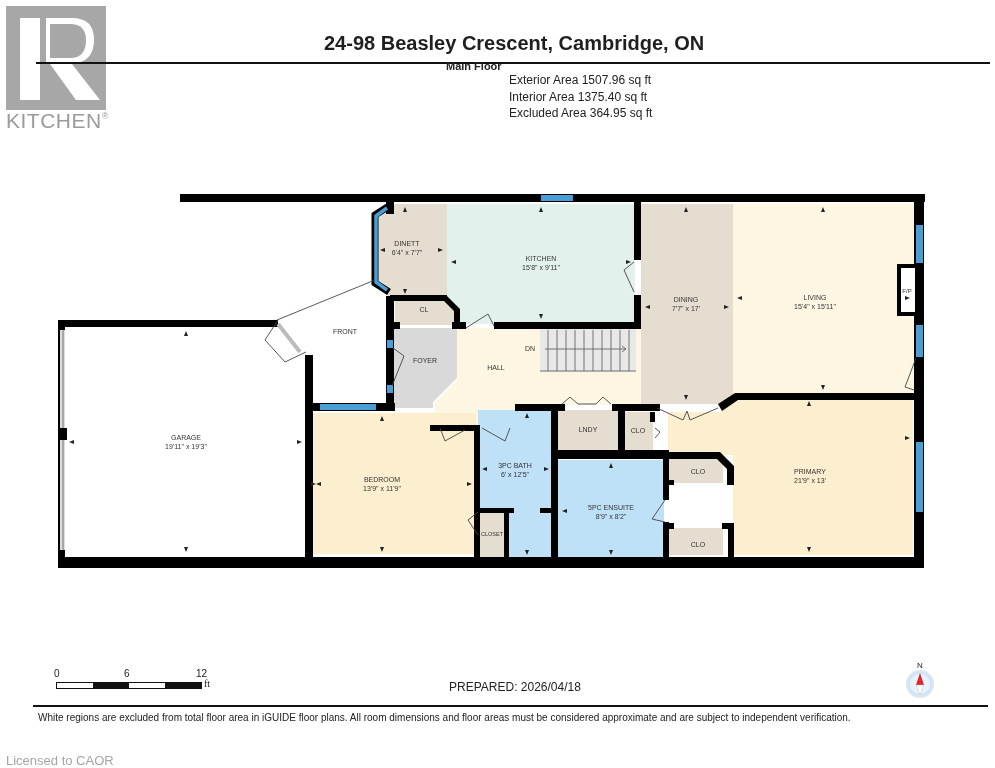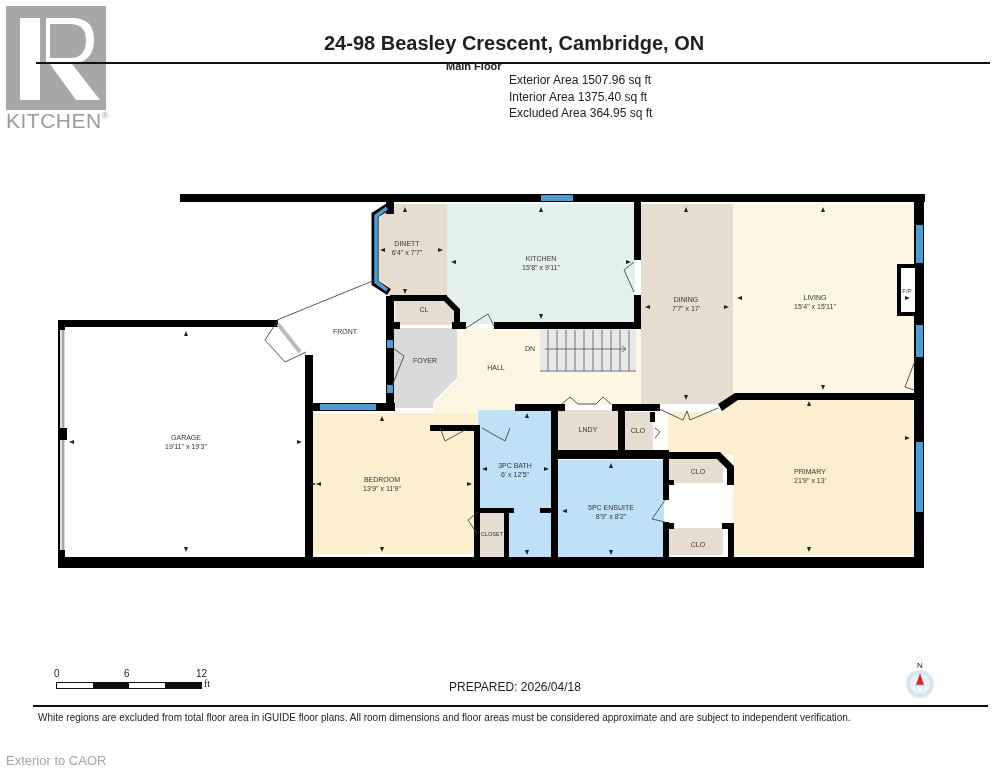--- a/index.html
+++ b/index.html
@@ -254,13 +254,13 @@
     <text x="19" y="8" text-anchor="middle" font-size="8" font-family="Liberation Sans, sans-serif" fill="#222">N</text>
     <circle cx="19" cy="24" r="13" fill="#cfe6f7" stroke="#dbe6ee" stroke-width="2"></circle>
     <circle cx="19" cy="24" r="10" fill="#e9f3fb"></circle>
     <polygon points="19,13 15,25 23,25" fill="#e0252b"></polygon>
     <polygon points="19,35 15,25 23,25" fill="#ffffff" stroke="#bbb" stroke-width="0.5"></polygon>
   </svg>
 </div>
 
 <div class="bottom-rule"></div>
 <div class="disclaimer">White regions are excluded from total floor area in iGUIDE floor plans. All room dimensions and floor areas must be considered approximate and are subject to independent verification.</div>
-<div class="licensed">Exterior to CAOR</div>
+<div class="licensed">Licensed to CAOR</div>
 
 </body></html>

